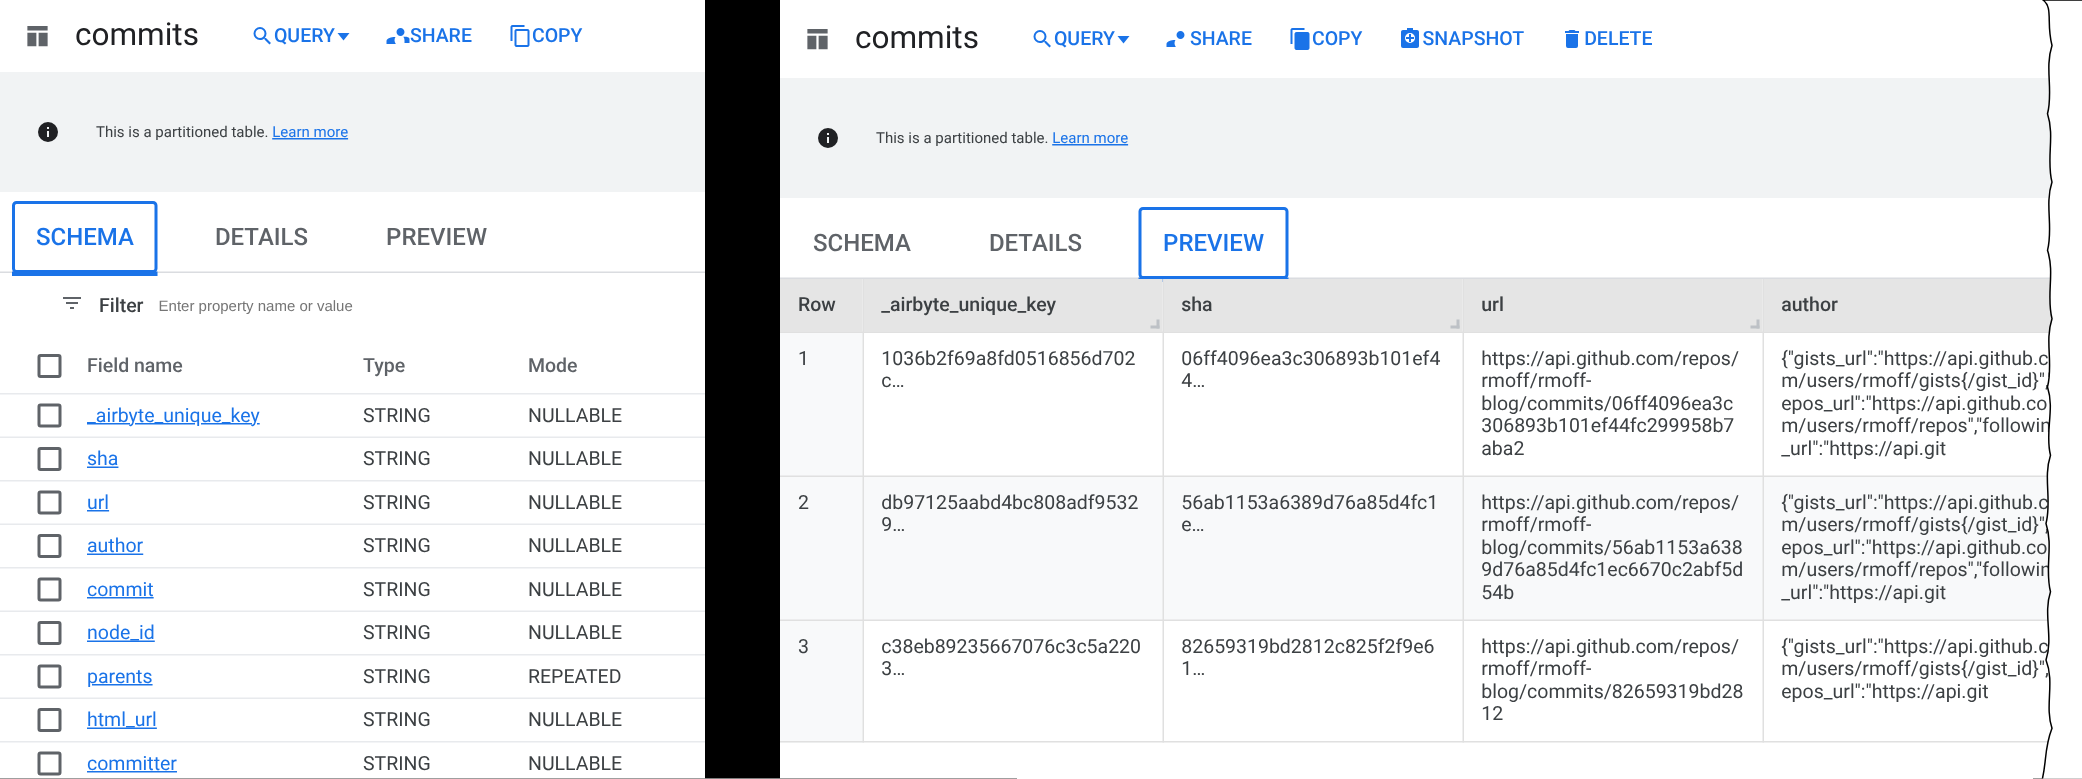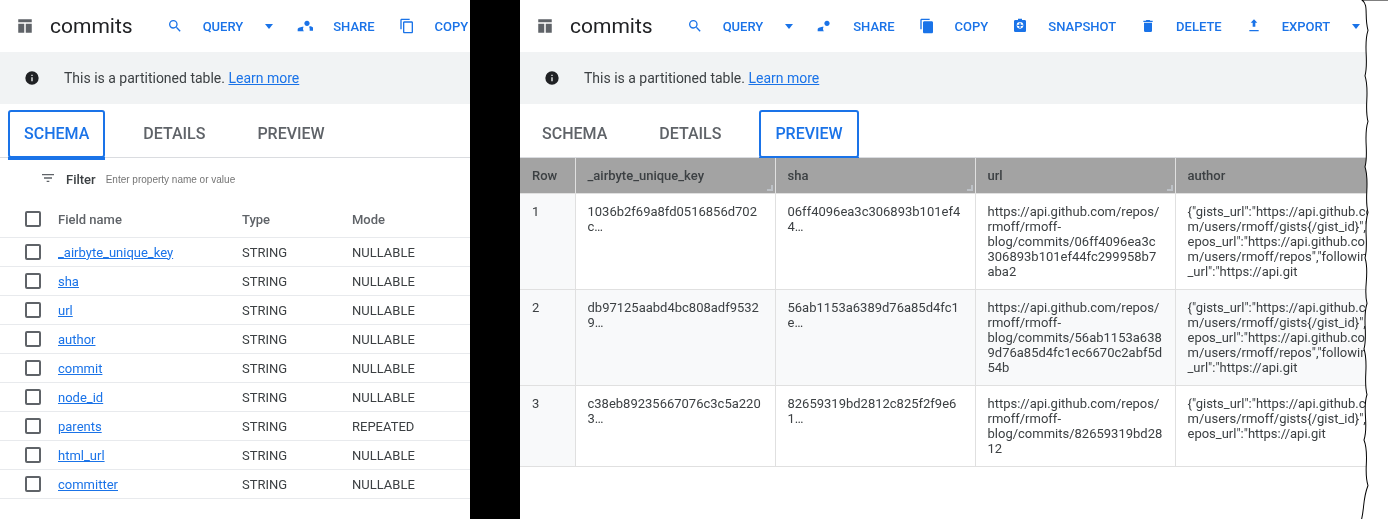--- a/index.html
+++ b/index.html
@@ -35,41 +35,41 @@
   font-size: 21px;
   color: #202124;
   font-weight: 400;
   margin-right: 16px;
   margin-left: 8px;
 }
 .actions { display: flex; gap: 4px; align-items: center; flex-wrap: nowrap; }
 .action-btn {
   display: inline-flex;
   align-items: center;
-  gap: 20px;
+  gap: 0;
   color: #1a73e8;
   font-size: 13px;
   font-weight: 500;
   padding: 6px 10px;
   cursor: pointer;
   text-transform: uppercase;
   white-space: nowrap;
 }
 .action-btn .ic { width: 16px; height: 16px; display: inline-flex; }
 .action-btn .ic svg { width: 16px; height: 16px; fill: #1a73e8; }
 .caret { width: 0; height: 0; border-left: 4px solid transparent; border-right: 4px solid transparent; border-top: 5px solid #1a73e8; margin-left: 2px; }
 
 
 .notice {
   background: #f1f3f4;
-  padding: 18px 24px;
+  padding: 32px 24px;
   display: flex;
   align-items: center;
   gap: 24px;
-  font-size: 14px;
+  font-size: 10px;
   color: #3c4043;
 }
 .notice .info-ic { width: 16px; height: 16px; }
 .notice .info-ic svg { width:16px; height:16px; fill: #202124; }
 .notice a { color: #1a73e8; text-decoration: underline; cursor: pointer; }
 
 
 .tabs {
   display: flex;
   border-bottom: 1px solid #dadce0;
@@ -146,21 +146,21 @@
   text-align: left;
   padding: 10px 12px;
   border-bottom: 1px solid #e0e0e0;
   border-right: 1px solid #e0e0e0;
   vertical-align: top;
   font-weight: 400;
   color: #3c4043;
   word-break: break-word;
 }
 .preview-table thead th {
-  background: #a3a3a3;
+  background: #e5e5e5;
   font-weight: 500;
   position: relative;
 }
 .preview-table thead th .resize {
   position: absolute; right: 2px; bottom: 2px;
   width: 6px; height: 6px;
   border-right: 2px solid #bdc1c6;
   border-bottom: 2px solid #bdc1c6;
 }
 .preview-table tbody tr:nth-child(even) { background: #f8f9fa; }
@@ -378,29 +378,20 @@
           </span>
         <span>SNAPSHOT</span>
       </div>
       <div class="action-btn">
         <span class="ic">
             <svg viewBox="0 0 24 24">
               <path d="M6 19a2 2 0 002 2h8a2 2 0 002-2V7H6v12zM19 4h-3.5l-1-1h-5l-1 1H5v2h14V4z"></path>
             </svg>
           </span>
         <span>DELETE</span>
-      </div>
-      <div class="action-btn">
-        <span class="ic">
-            <svg viewBox="0 0 24 24">
-              <path d="M5 20h14v-2H5v2zM12 2L7 7h3v6h4V7h3l-5-5z"></path>
-            </svg>
-          </span>
-        <span>EXPORT</span>
-        <span class="caret"></span>
       </div>
     </div>
   </div>
 
   <div class="notice">
     <span class="info-ic"><svg viewBox="0 0 24 24">
           <path d="M12 2a10 10 0 100 20 10 10 0 000-20zm1 15h-2v-6h2v6zm0-8h-2V7h2v2z"></path>
         </svg></span>
     <span>
       <span>This is a partitioned table. </span><a>Learn more</a>

